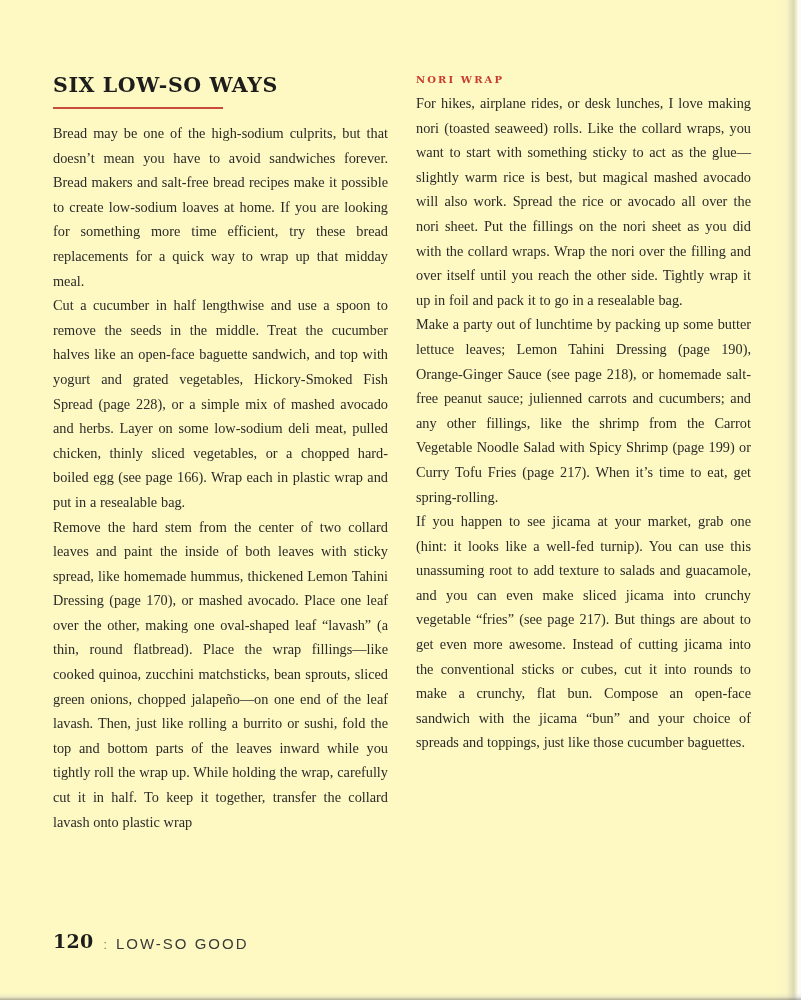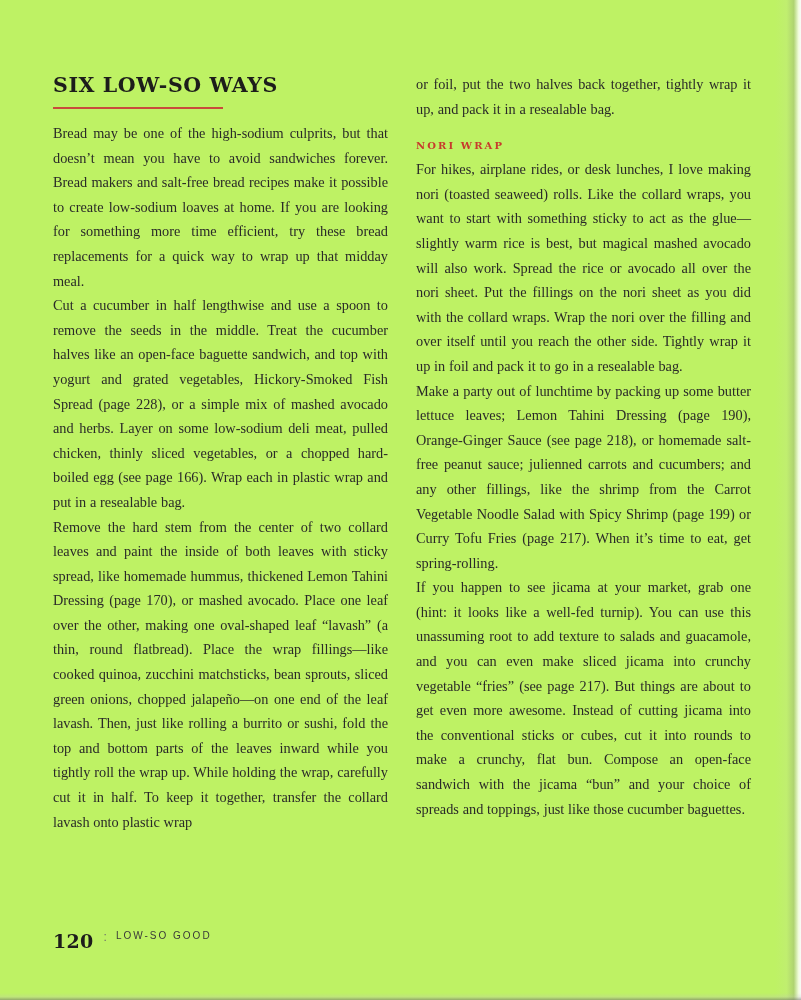--- a/index.html
+++ b/index.html
@@ -5,21 +5,21 @@
 <style>
   html, body {
     margin: 0;
     padding: 0;
     background: #ffffff;
   }
   .page {
     position: relative;
     width: 801px;
     height: 1000px;
-    background: #bef264;
+    background: #fef9c3;
     overflow: hidden;
     font-family: "Liberation Serif", "DejaVu Serif", serif;
   }
   
   .page-edge-shadow {
     position: absolute;
     top: 0;
     right: 0;
     width: 26px;
     height: 1000px;
@@ -106,39 +106,39 @@
     hyphens: none;
     word-spacing: 0.2px;
   }
 
   
   .footer {
     position: absolute;
     left: 53px;
     top: 930px;
     display: flex;
-    align-items: flex-start;
+    align-items: flex-end;
     gap: 0;
   }
   .folio {
     font-family: "DejaVu Serif", "Liberation Serif", serif;
     font-weight: bold;
     font-size: 19px;
     letter-spacing: 0.3px;
     color: #1d1d1b;
   }
   .folio-sep {
     font-family: "Liberation Sans", "DejaVu Sans", sans-serif;
     font-size: 12px;
     color: #6e6e6c;
     margin: 0 9px 0 10px;
   }
   .runhead {
     font-family: "Liberation Sans", "DejaVu Sans", sans-serif;
-    font-size: 10px;
+    font-size: 15px;
     letter-spacing: 2.0px;
     color: #3a3a38;
     text-transform: uppercase;
   }
 </style>
 </head>
 <body>
 
 <div class="page">
 
@@ -159,21 +159,20 @@
         <p class="body">Bread may be one of the high-sodium culprits, but that doesn’t mean you have to avoid sandwiches forever. Bread makers and salt-free bread recipes make it possible to create low-sodium loaves at home. If you are looking for something more time efficient, try these bread replacements for a quick way to wrap up that midday meal.</p>
 
         <p class="body">Cut a cucumber in half lengthwise and use a spoon to remove the seeds in the middle. Treat the cucumber halves like an open-face baguette sandwich, and top with yogurt and grated vegetables, Hickory-Smoked Fish Spread (page 228), or a simple mix of mashed avocado and herbs. Layer on some low-sodium deli meat, pulled chicken, thinly sliced vegetables, or a chopped hard-boiled egg (see page 166). Wrap each in plastic wrap and put in a resealable bag.</p>
 
         <p class="body">Remove the hard stem from the center of two collard leaves and paint the inside of both leaves with sticky spread, like homemade hummus, thickened Lemon Tahini Dressing (page 170), or mashed avocado. Place one leaf over the other, making one oval-shaped leaf “lavash” (a thin, round flatbread). Place the wrap fill­ings—like cooked quinoa, zucchini matchsticks, bean sprouts, sliced green onions, chopped jalapeño—on one end of the leaf lavash. Then, just like rolling a burrito or sushi, fold the top and bottom parts of the leaves inward while you tightly roll the wrap up. While holding the wrap, carefully cut it in half. To keep it together, transfer the collard lavash onto plastic wrap</p>
 
       </div>
 
       <div class="col">
 
-        <p class="body">or foil, put the two halves back together, tightly wrap it up, and pack it in a resealable bag.</p>
 
         <h2 class="subhead">NORI WRAP</h2>
         <p class="body">For hikes, airplane rides, or desk lunches, I love making nori (toasted seaweed) rolls. Like the collard wraps, you want to start with something sticky to act as the glue—slightly warm rice is best, but magical mashed avocado will also work. Spread the rice or avocado all over the nori sheet. Put the fillings on the nori sheet as you did with the collard wraps. Wrap the nori over the filling and over itself until you reach the other side. Tightly wrap it up in foil and pack it to go in a resealable bag.</p>
 
         <p class="body">Make a party out of lunchtime by packing up some butter lettuce leaves; Lemon Tahini Dressing (page 190), Orange-Ginger Sauce (see page 218), or homemade salt-free peanut sauce; julienned carrots and cucumbers; and any other fillings, like the shrimp from the Carrot Vegetable Noodle Salad with Spicy Shrimp (page 199) or Curry Tofu Fries (page 217). When it’s time to eat, get spring-rolling.</p>
 
         <p class="body">If you happen to see jicama at your market, grab one (hint: it looks like a well-fed turnip). You can use this unassuming root to add texture to salads and guacamole, and you can even make sliced jicama into crunchy vegetable “fries” (see page 217). But things are about to get even more awesome. Instead of cut­ting jicama into the conventional sticks or cubes, cut it into rounds to make a crunchy, flat bun. Compose an open-face sandwich with the jicama “bun” and your choice of spreads and toppings, just like those cucumber baguettes.</p>
 
       </div>
 

